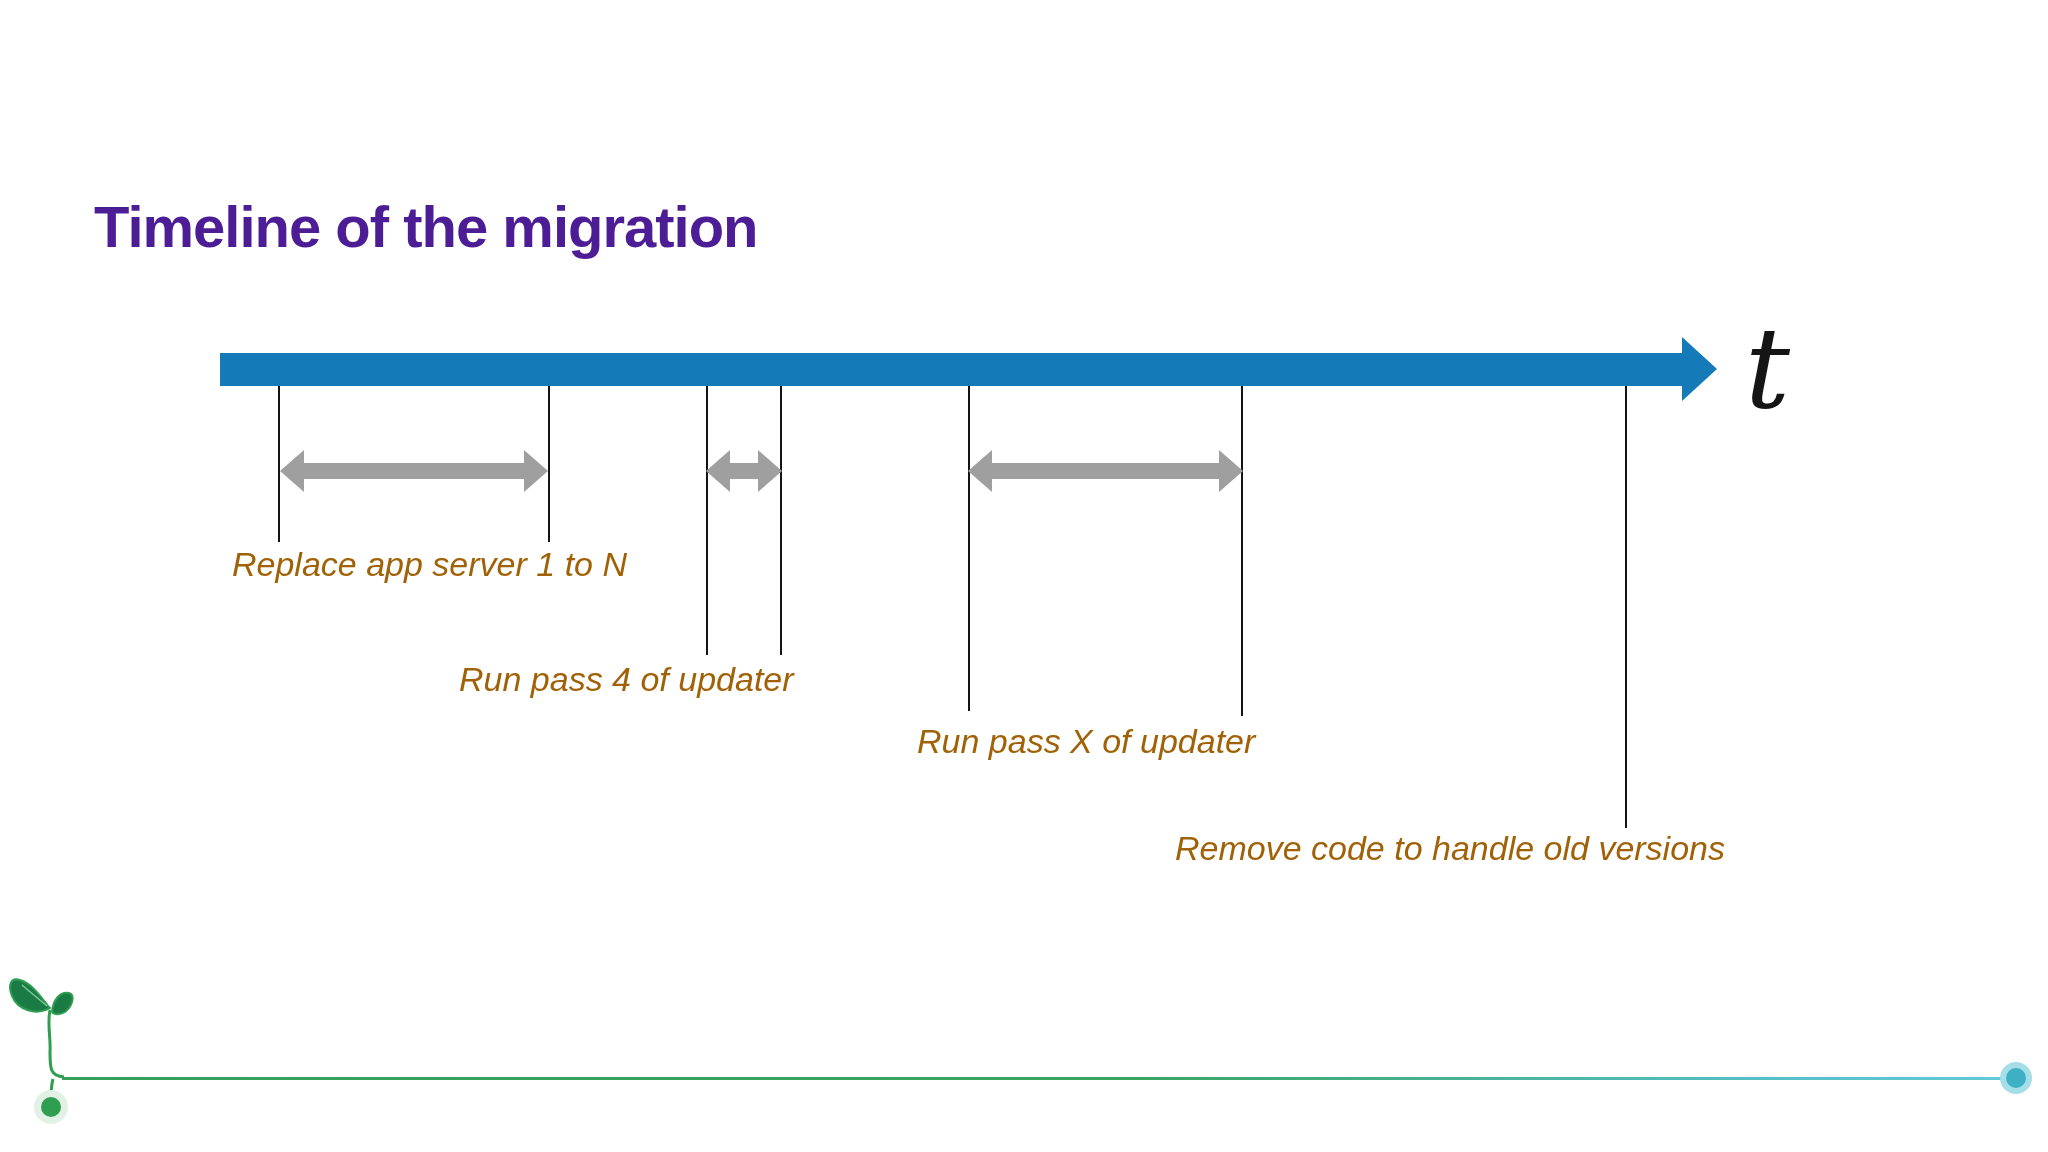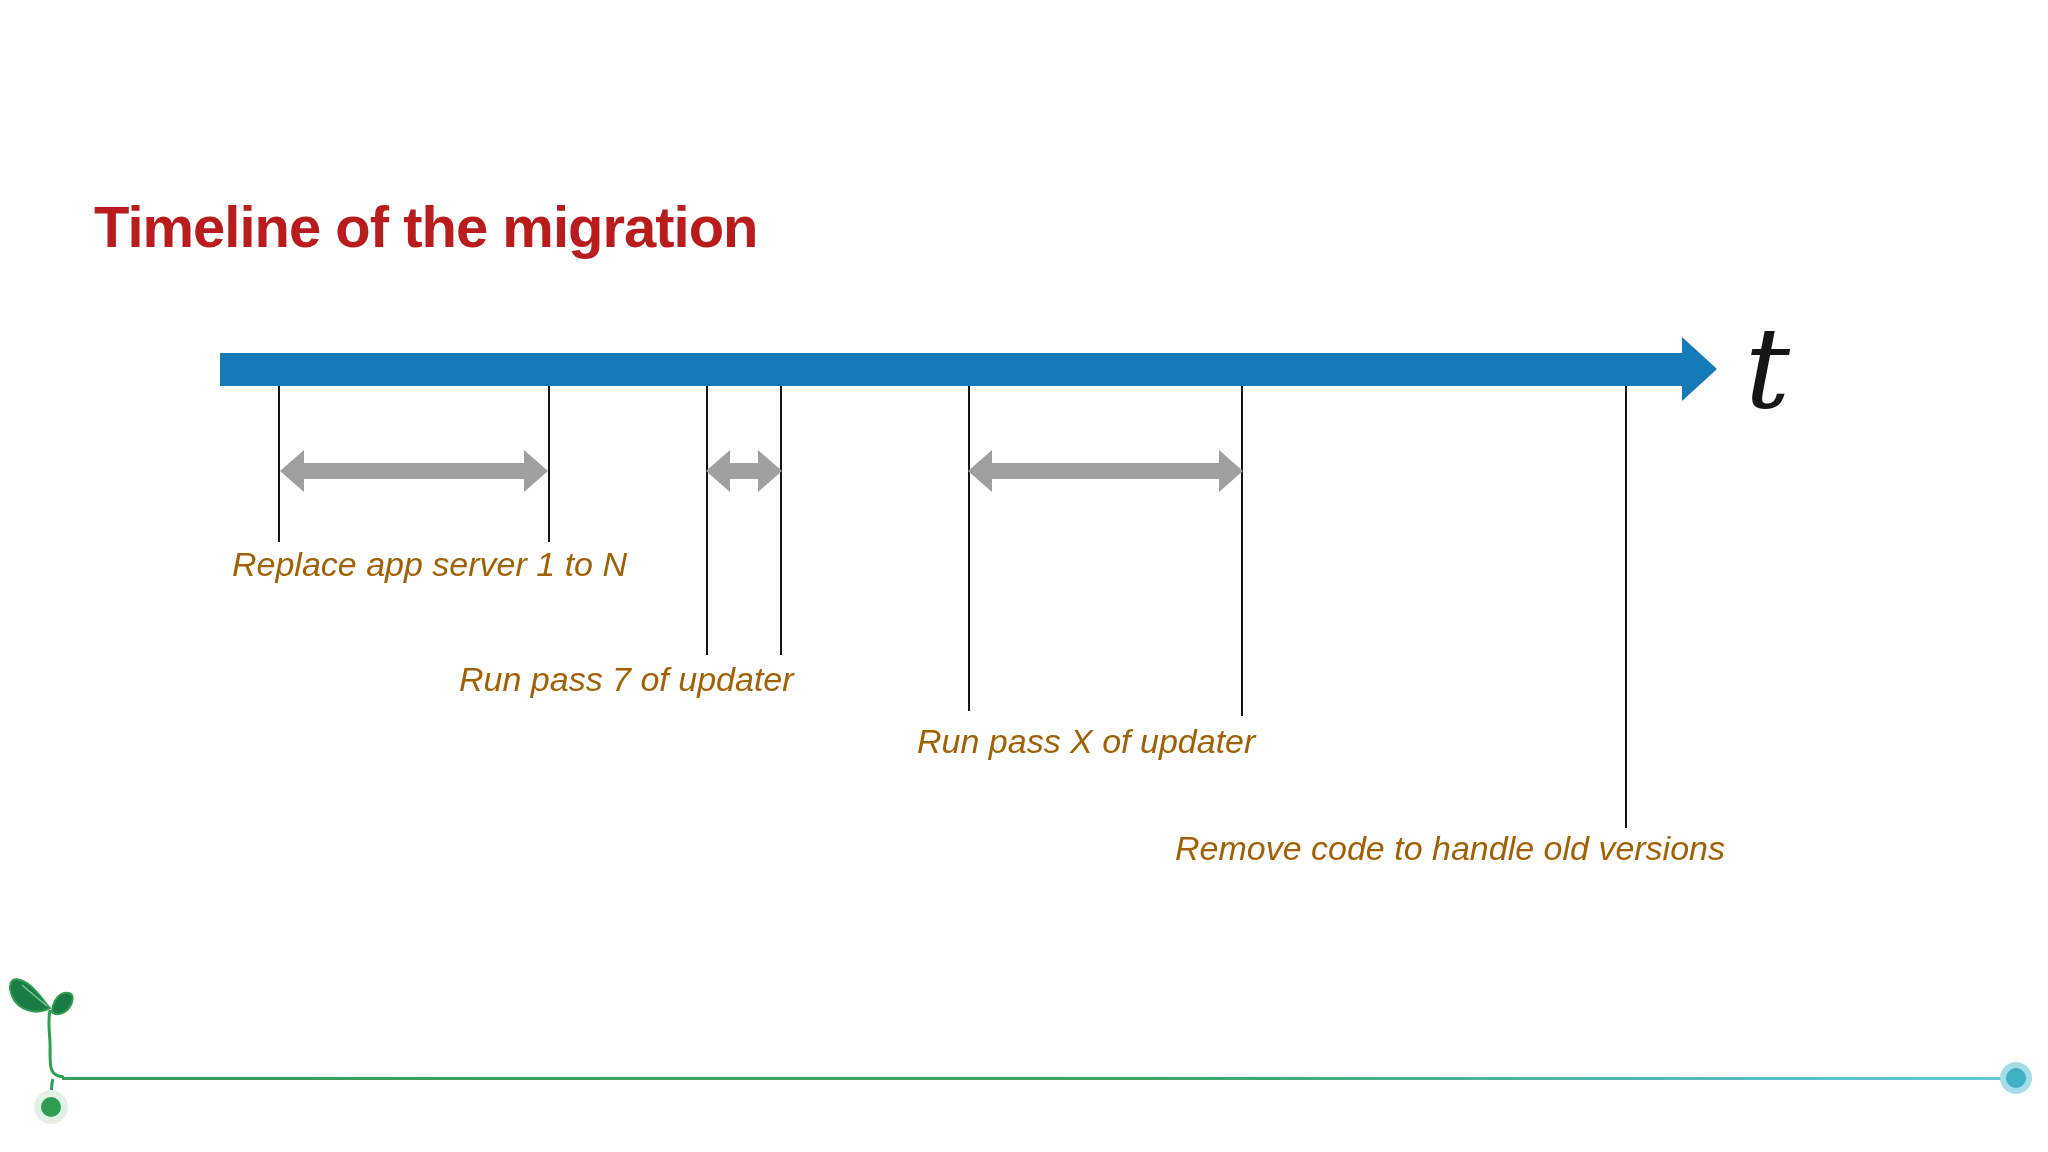--- a/index.html
+++ b/index.html
@@ -5,21 +5,21 @@
   html,body { margin:0; padding:0; background:#ffffff; }
   #slide {
     position:relative; width:2048px; height:1152px;
     background:#ffffff; overflow:hidden;
     font-family:"Liberation Sans", sans-serif;
   }
   
   #title {
     position:absolute; left:94px; top:154px;
     font-size:58px; font-weight:bold; letter-spacing:-1px;
-    color:#b91c1c; white-space:nowrap;
+    color:#4c1d95; white-space:nowrap;
   }
   
   #axis-bar {
     position:absolute; left:220px; top:353px;
     width:1462px; height:33px; background:#147ab8;
   }
   #axis-head {
     position:absolute; left:1682px; top:337px;
     width:0; height:0;
     border-top:32px solid transparent;
@@ -103,21 +103,21 @@
     <div class="shaft"></div>
     <div class="head right"></div>
   </div>
   <div class="gray-arrow" id="arrow-3">
     <div class="head left"></div>
     <div class="shaft"></div>
     <div class="head right"></div>
   </div>
 
   <div class="event-label" id="label-1">Replace app server 1 to N</div>
-  <div class="event-label" id="label-2">Run pass 7 of updater</div>
+  <div class="event-label" id="label-2">Run pass 4 of updater</div>
   <div class="event-label" id="label-4">Remove code to handle old versions</div>
   <div class="event-label" id="label-3">Run pass X of updater</div>
 
   <svg id="sprout-svg" width="120" height="160" viewBox="0 0 120 160" xmlns="http://www.w3.org/2000/svg">
     <path d="M50,38 C44,32 34,14 20,10 C10,7 8,16 12,26 C18,40 36,46 50,38 Z" fill="#1b7b45" stroke="#2f9e50" stroke-width="2"></path>
     <path d="M22,15 C30,22 40,30 47,36" fill="none" stroke="#7cc89a" stroke-width="1.5"></path>
     <path d="M52,42 C53,30 60,21 69,23 C76,25 72,37 65,42 C60,45 54,45 52,42 Z" fill="#1b7b45" stroke="#2f9e50" stroke-width="2"></path>
     <path d="M50,40 C47,55 51,68 50,82 C50,98 50,106 64,107" fill="none" stroke="#2f9e50" stroke-width="3"></path>
     <path d="M53,109 C51,116 51,124 51,130" fill="none" stroke="#2f9e50" stroke-width="3"></path>
     <circle cx="51" cy="137" r="17" fill="#e2f1e6"></circle>

